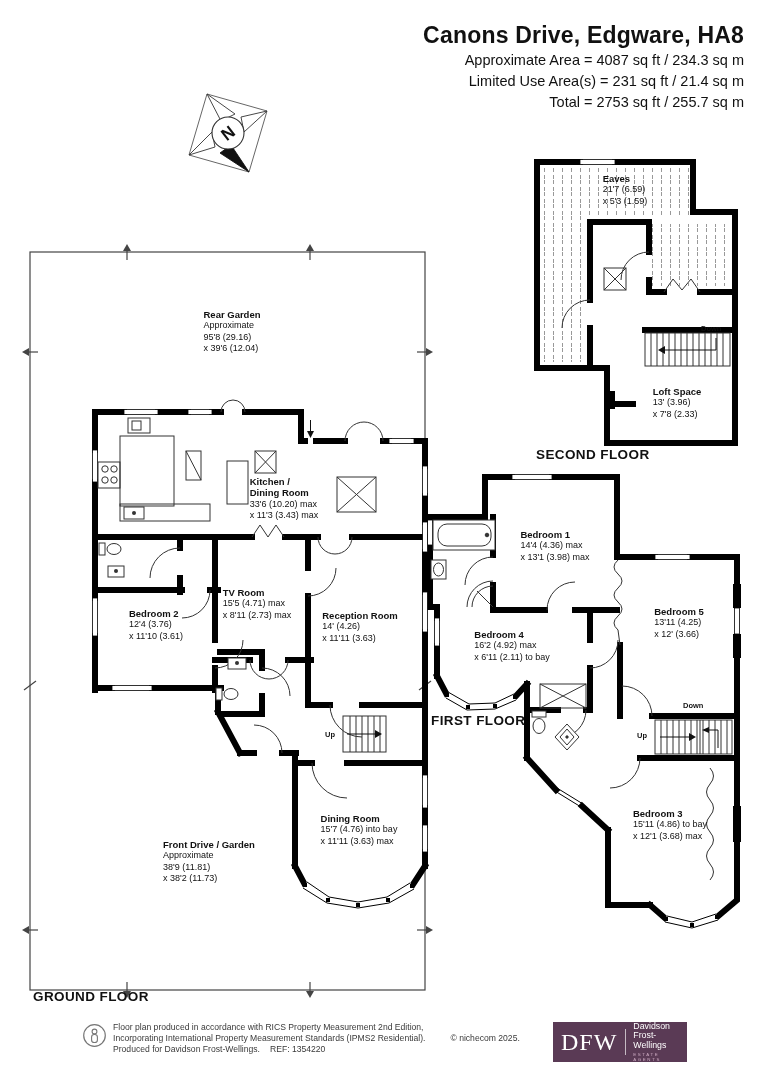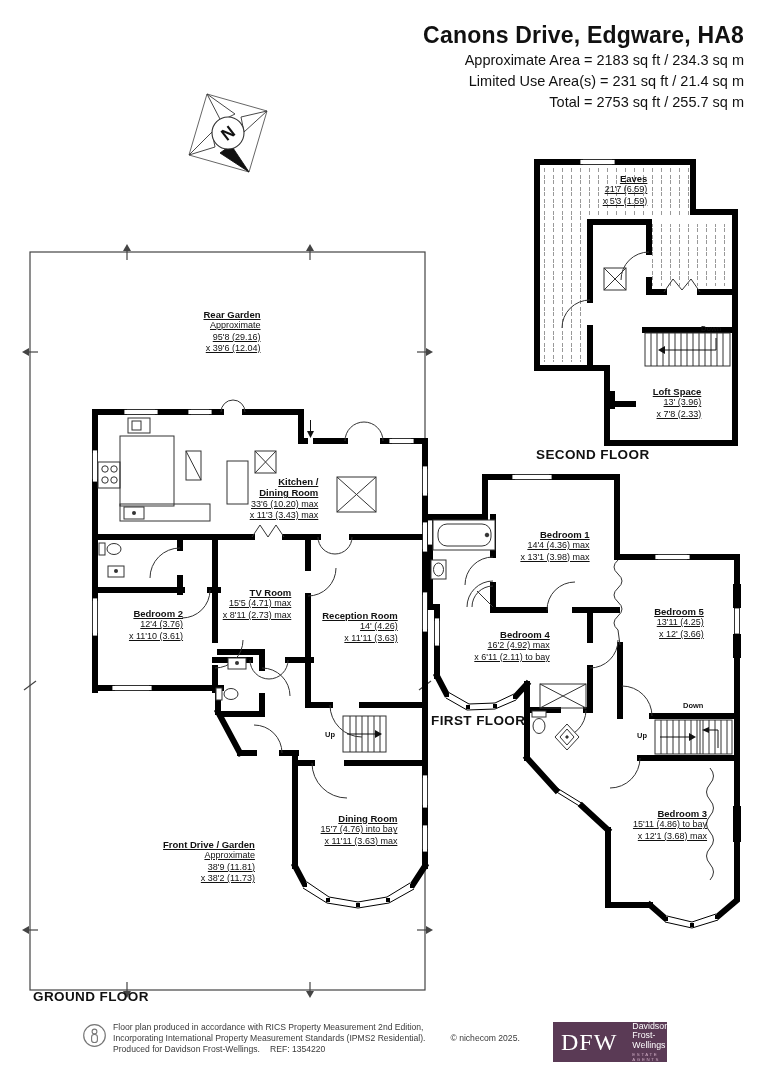--- a/index.html
+++ b/index.html
@@ -3,30 +3,30 @@
 <meta charset="utf-8">
 <style>
   html,body{margin:0;padding:0;background:#fff;}
   .canvas{position:relative;width:764px;height:1080px;background:#fff;overflow:hidden;
           font-family:"Liberation Sans",sans-serif;color:#111;}
   svg.plan{position:absolute;left:0;top:0;}
   .header{position:absolute;top:22px;right:20px;text-align:right;}
   .header .title{font-size:23px;font-weight:700;letter-spacing:.2px;}
   .header .area-line{font-size:14.5px;line-height:20px;margin-top:1px;}
   .header .disclaimer{font-size:10.5px;margin-top:5px;color:#222;}
-  .room-label{position:absolute;transform:translateX(-50%);text-align:right;
-              font-size:9px;line-height:11.3px;white-space:nowrap;text-decoration:underline;}
+  .room-label{position:absolute;transform:translateX(-50%);text-align:left;
+              font-size:9px;line-height:11.3px;white-space:nowrap;}
   .room-label .rn{font-weight:700;font-size:9.5px;}
   .floor-caption{position:absolute;font-size:13.5px;font-weight:700;letter-spacing:.4px;}
   .stair-label{position:absolute;font-size:7.5px;font-weight:700;}
   .footer-icon{position:absolute;left:83px;top:1024px;width:23px;height:23px;}
   .footer-text{position:absolute;left:113px;top:1022px;font-size:8.6px;line-height:11px;color:#3a3a3a;}
   .footer-text .cr{margin-left:25px;}
   .footer-text .ref{margin-left:10px;}
-  .logo{position:absolute;left:553px;top:1022px;width:114px;height:40px;
+  .logo{position:absolute;left:553px;top:1022px;width:134px;height:40px;
         display:flex;align-items:center;padding:0 0 0 8px;box-sizing:border-box;}
   .logo .initials{font-family:"Liberation Serif",serif;font-size:24px;color:#fff;letter-spacing:1px;}
   .logo .div{width:1px;height:26px;background:rgba(255,255,255,.65);margin:0 7px 0 8px;}
   .logo .names{color:#fff;}
   .logo .names .nm{font-size:8.8px;line-height:9.6px;}
   .logo .names .tag{font-size:4.4px;letter-spacing:1.6px;color:#cdaac2;margin-top:2px;}
 </style>
 </head>
 <body>
 
@@ -302,21 +302,21 @@
       <rect x="228" y="658" width="18" height="11"></rect>
       <circle cx="237" cy="663" r="2" fill="#333" stroke="none"></circle>
       <rect x="216" y="688" width="6" height="12"></rect>
       <ellipse cx="231" cy="694" rx="7" ry="5.5"></ellipse>
     </g>
   </g>
 </svg>
 
 <div class="header">
   <div class="title">Canons Drive, Edgware, HA8</div>
-  <div class="area-line">Approximate Area = 2183 sq ft / 234.3 sq m</div>
+  <div class="area-line">Approximate Area = 4087 sq ft / 234.3 sq m</div>
   <div class="area-line">Limited Use Area(s) = 231 sq ft / 21.4 sq m</div>
   <div class="area-line">Total = 2753 sq ft / 255.7 sq m</div>
 </div>
 
 <div class="room-label" style="left:232px;top:309px">
   <div class="rn">Rear Garden</div>
   <div>Approximate</div>
   <div>95'8 (29.16)</div>
   <div>x 39'6 (12.04)</div>
 </div>

